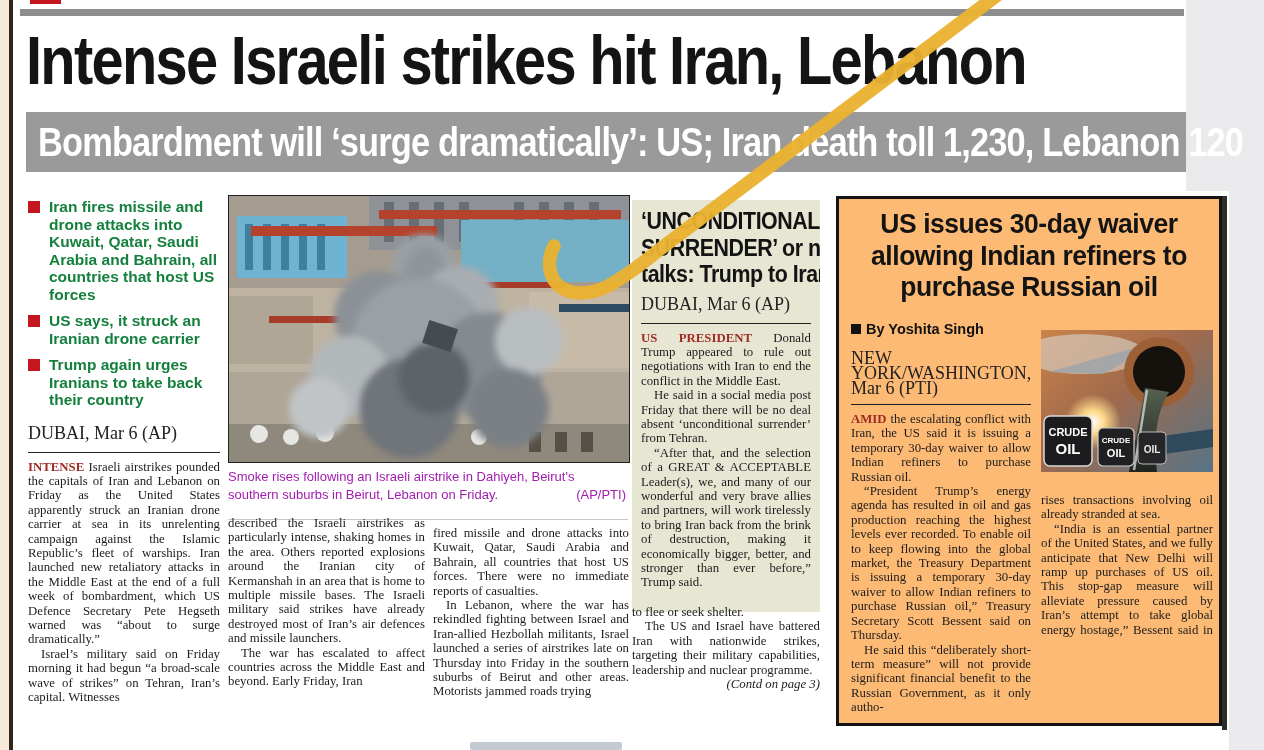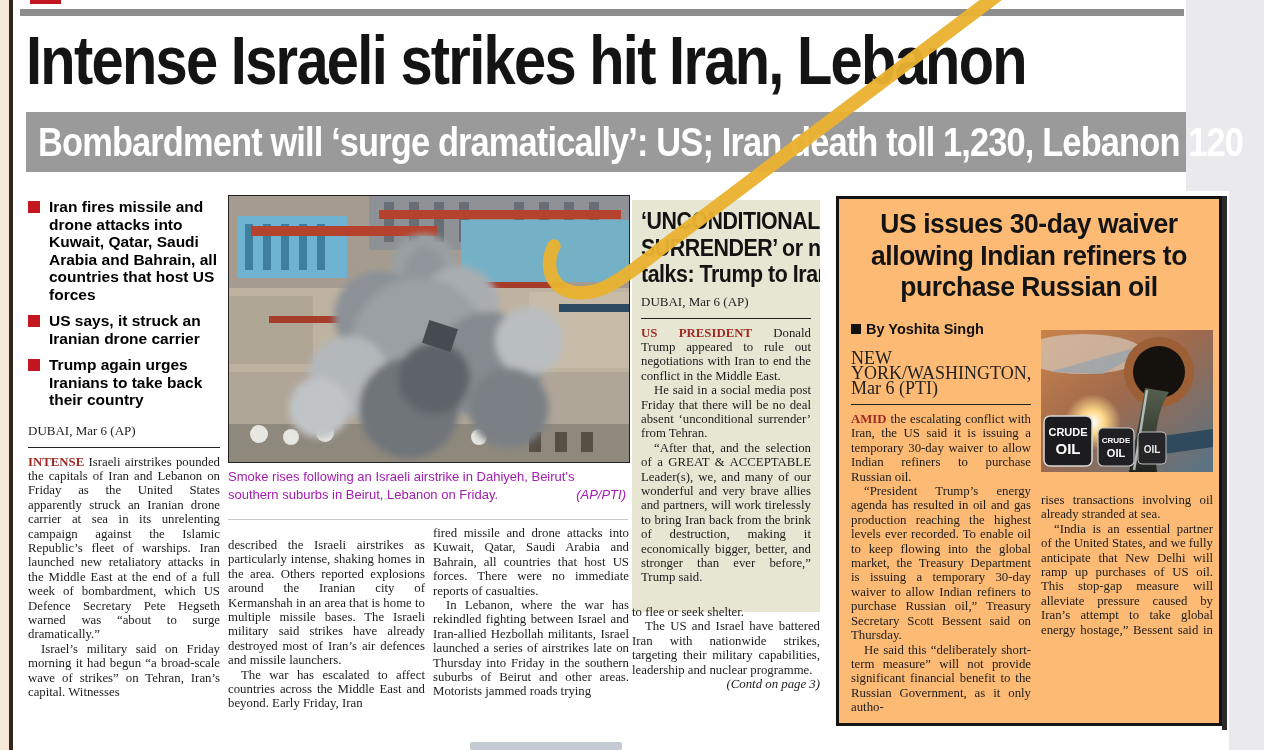--- a/index.html
+++ b/index.html
@@ -28,36 +28,36 @@
   
   .banner{left:26px;top:112px;width:1160px;height:60px;background:#9a9a9a;
     font-family:"Liberation Sans",sans-serif;font-weight:bold;font-size:40px;
     color:#ffffff;line-height:60px;letter-spacing:-1px;}
   .banner .condensed{transform:scaleX(0.86);padding-left:14px;}
 
   
   .left-col{left:28px;top:198px;width:192px;height:522px;overflow:hidden;}
   .bullet{display:flex;gap:9px;margin-bottom:9px;
     font-family:"Liberation Sans",sans-serif;font-weight:bold;
-    font-size:15.5px;line-height:17.5px;color:#000000;}
+    font-size:15.5px;line-height:17.5px;color:#15803d;}
   .bullet .sq{flex:0 0 12px;width:12px;height:12px;margin-top:3px;background:#c3161e;}
-  .dateline{font-size:13px;margin-top:14px;color:#222;}
+  .dateline{font-size:18px;margin-top:14px;color:#222;}
   .rule{border:0;border-top:1.6px solid #222;margin:8px 0 7px 0;}
   .body-text{font-size:12.8px;line-height:14.4px;text-align:justify;color:#1c1c1c;}
   .body-text p{margin:0;}
   .body-text p.indent{text-indent:13px;}
   .lead-word{font-weight:bold;color:#9e2a23;}
 
   
   .photo{left:228px;top:195px;width:400px;height:266px;border:1px solid #222;overflow:hidden;background:#b4aa9c;}
   .caption{left:228px;top:468px;width:400px;height:48px;
     font-family:"Liberation Sans",sans-serif;font-size:13px;line-height:17.5px;color:#a21caf;}
-  .caption .credit{position:absolute;right:2px;top:18px;font-style:italic;}
+  .caption .credit{position:absolute;right:2px;top:18px;}
   .caption-rule{left:228px;top:519px;width:400px;height:1px;background:#c7c7c7;}
-  .colA{left:228px;top:538px;width:197px;height:194px;overflow:hidden;}
+  .colA{left:228px;top:516px;width:197px;height:194px;overflow:hidden;}
   .colB{left:433px;top:526px;width:196px;height:194px;overflow:hidden;}
 
   
   .trump-box{left:632px;top:200px;width:188px;height:412px;background:#e7e6d3;
     box-sizing:border-box;padding:8px 9px 0 9px;overflow:hidden;}
   .trump-head{font-family:"Liberation Sans",sans-serif;font-weight:bold;
     font-size:23px;line-height:26.5px;color:#131313;letter-spacing:-0.5px;}
   .trump-head .condensed{transform:scaleX(0.93);}
   .trump-after{left:632px;top:605px;width:188px;height:112px;overflow:hidden;}
   .contd{font-style:italic;text-align:right;}

